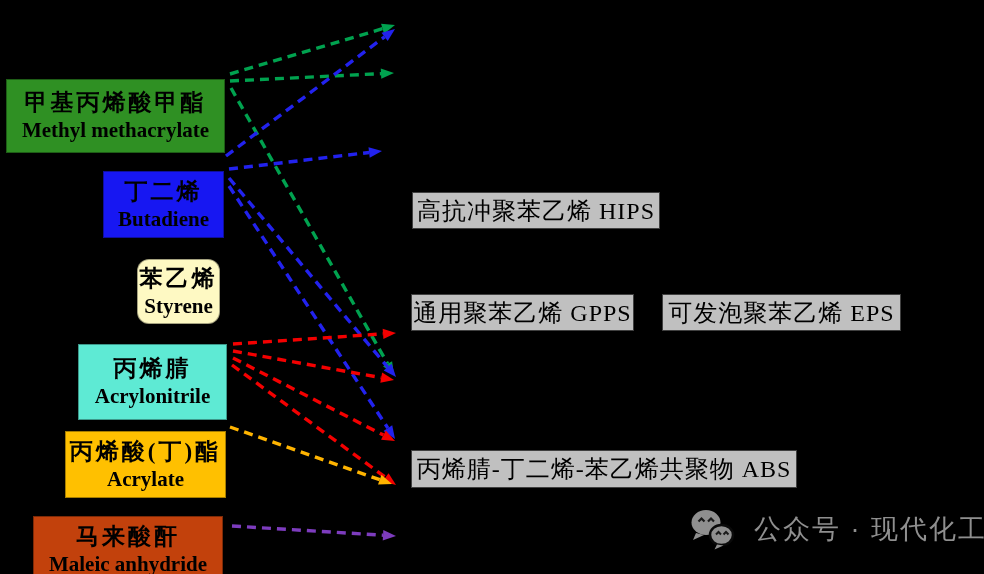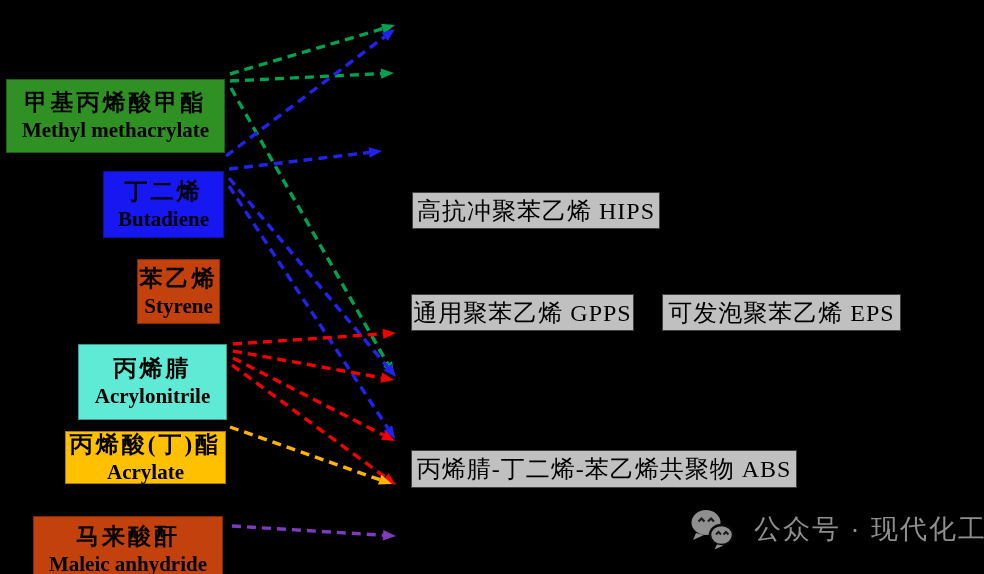--- a/index.html
+++ b/index.html
@@ -11,21 +11,21 @@
            text-align:center;border:1px solid rgba(0,0,0,.35);}
   .monomer .zh{font-size:23px;font-weight:bold;letter-spacing:3px;line-height:1.3;white-space:nowrap;}
   .monomer .en{font-size:21px;font-weight:bold;line-height:1.2;white-space:nowrap;}
   .product{display:flex;align-items:center;justify-content:center;font-size:24px;
            letter-spacing:1px;white-space:nowrap;border:1px solid #404040;}
   
   .pos-m0{left:6px;  top:47px;  width:219px; height:74px;}
   .pos-m1{left:103px;top:139px; width:121px; height:67px;}
   .pos-m2{left:137px;top:227px; width:83px;  height:65px;}
   .pos-m3{left:78px; top:312px; width:149px; height:76px;}
-  .pos-m4{left:65px; top:399px; width:161px; height:53px;}
+  .pos-m4{left:65px; top:399px; width:161px; height:67px;}
   .pos-m5{left:33px; top:484px; width:190px; height:68px;}
   
   .pos-p0{left:412px;top:160px; width:248px; height:37px;}
   .pos-p1{left:411px;top:262px; width:223px; height:37px;}
   .pos-p2{left:662px;top:262px; width:239px; height:37px;}
   .pos-p3{left:411px;top:418px; width:386px; height:38px;}
   .watermark{position:absolute;left:690px;top:503px;height:52px;display:flex;
              align-items:center;gap:18px;color:#8f8f8f;}
   .wtext{font-family:"Liberation Sans","DejaVu Sans",sans-serif;font-size:27px;
          letter-spacing:2px;white-space:nowrap;}
@@ -66,21 +66,21 @@
     </svg>
 
   <div class="box monomer pos-m0" style="background: rgb(47, 144, 35);">
     <div class="zh">甲基丙烯酸甲酯</div>
     <div class="en">Methyl methacrylate</div>
   </div>
   <div class="box monomer pos-m1" style="background: rgb(23, 23, 242);">
     <div class="zh">丁二烯</div>
     <div class="en">Butadiene</div>
   </div>
-  <div class="box monomer pos-m2" style="background: #c2410c;">
+  <div class="box monomer pos-m2" style="background: #fef9c3; border-radius: 12px;">
     <div class="zh">苯乙烯</div>
     <div class="en">Styrene</div>
   </div>
   <div class="box monomer pos-m3" style="background: #5eead4;">
     <div class="zh">丙烯腈</div>
     <div class="en">Acrylonitrile</div>
   </div>
   <div class="box monomer pos-m4" style="background: rgb(255, 192, 0);">
     <div class="zh">丙烯酸(丁)酯</div>
     <div class="en">Acrylate</div>

